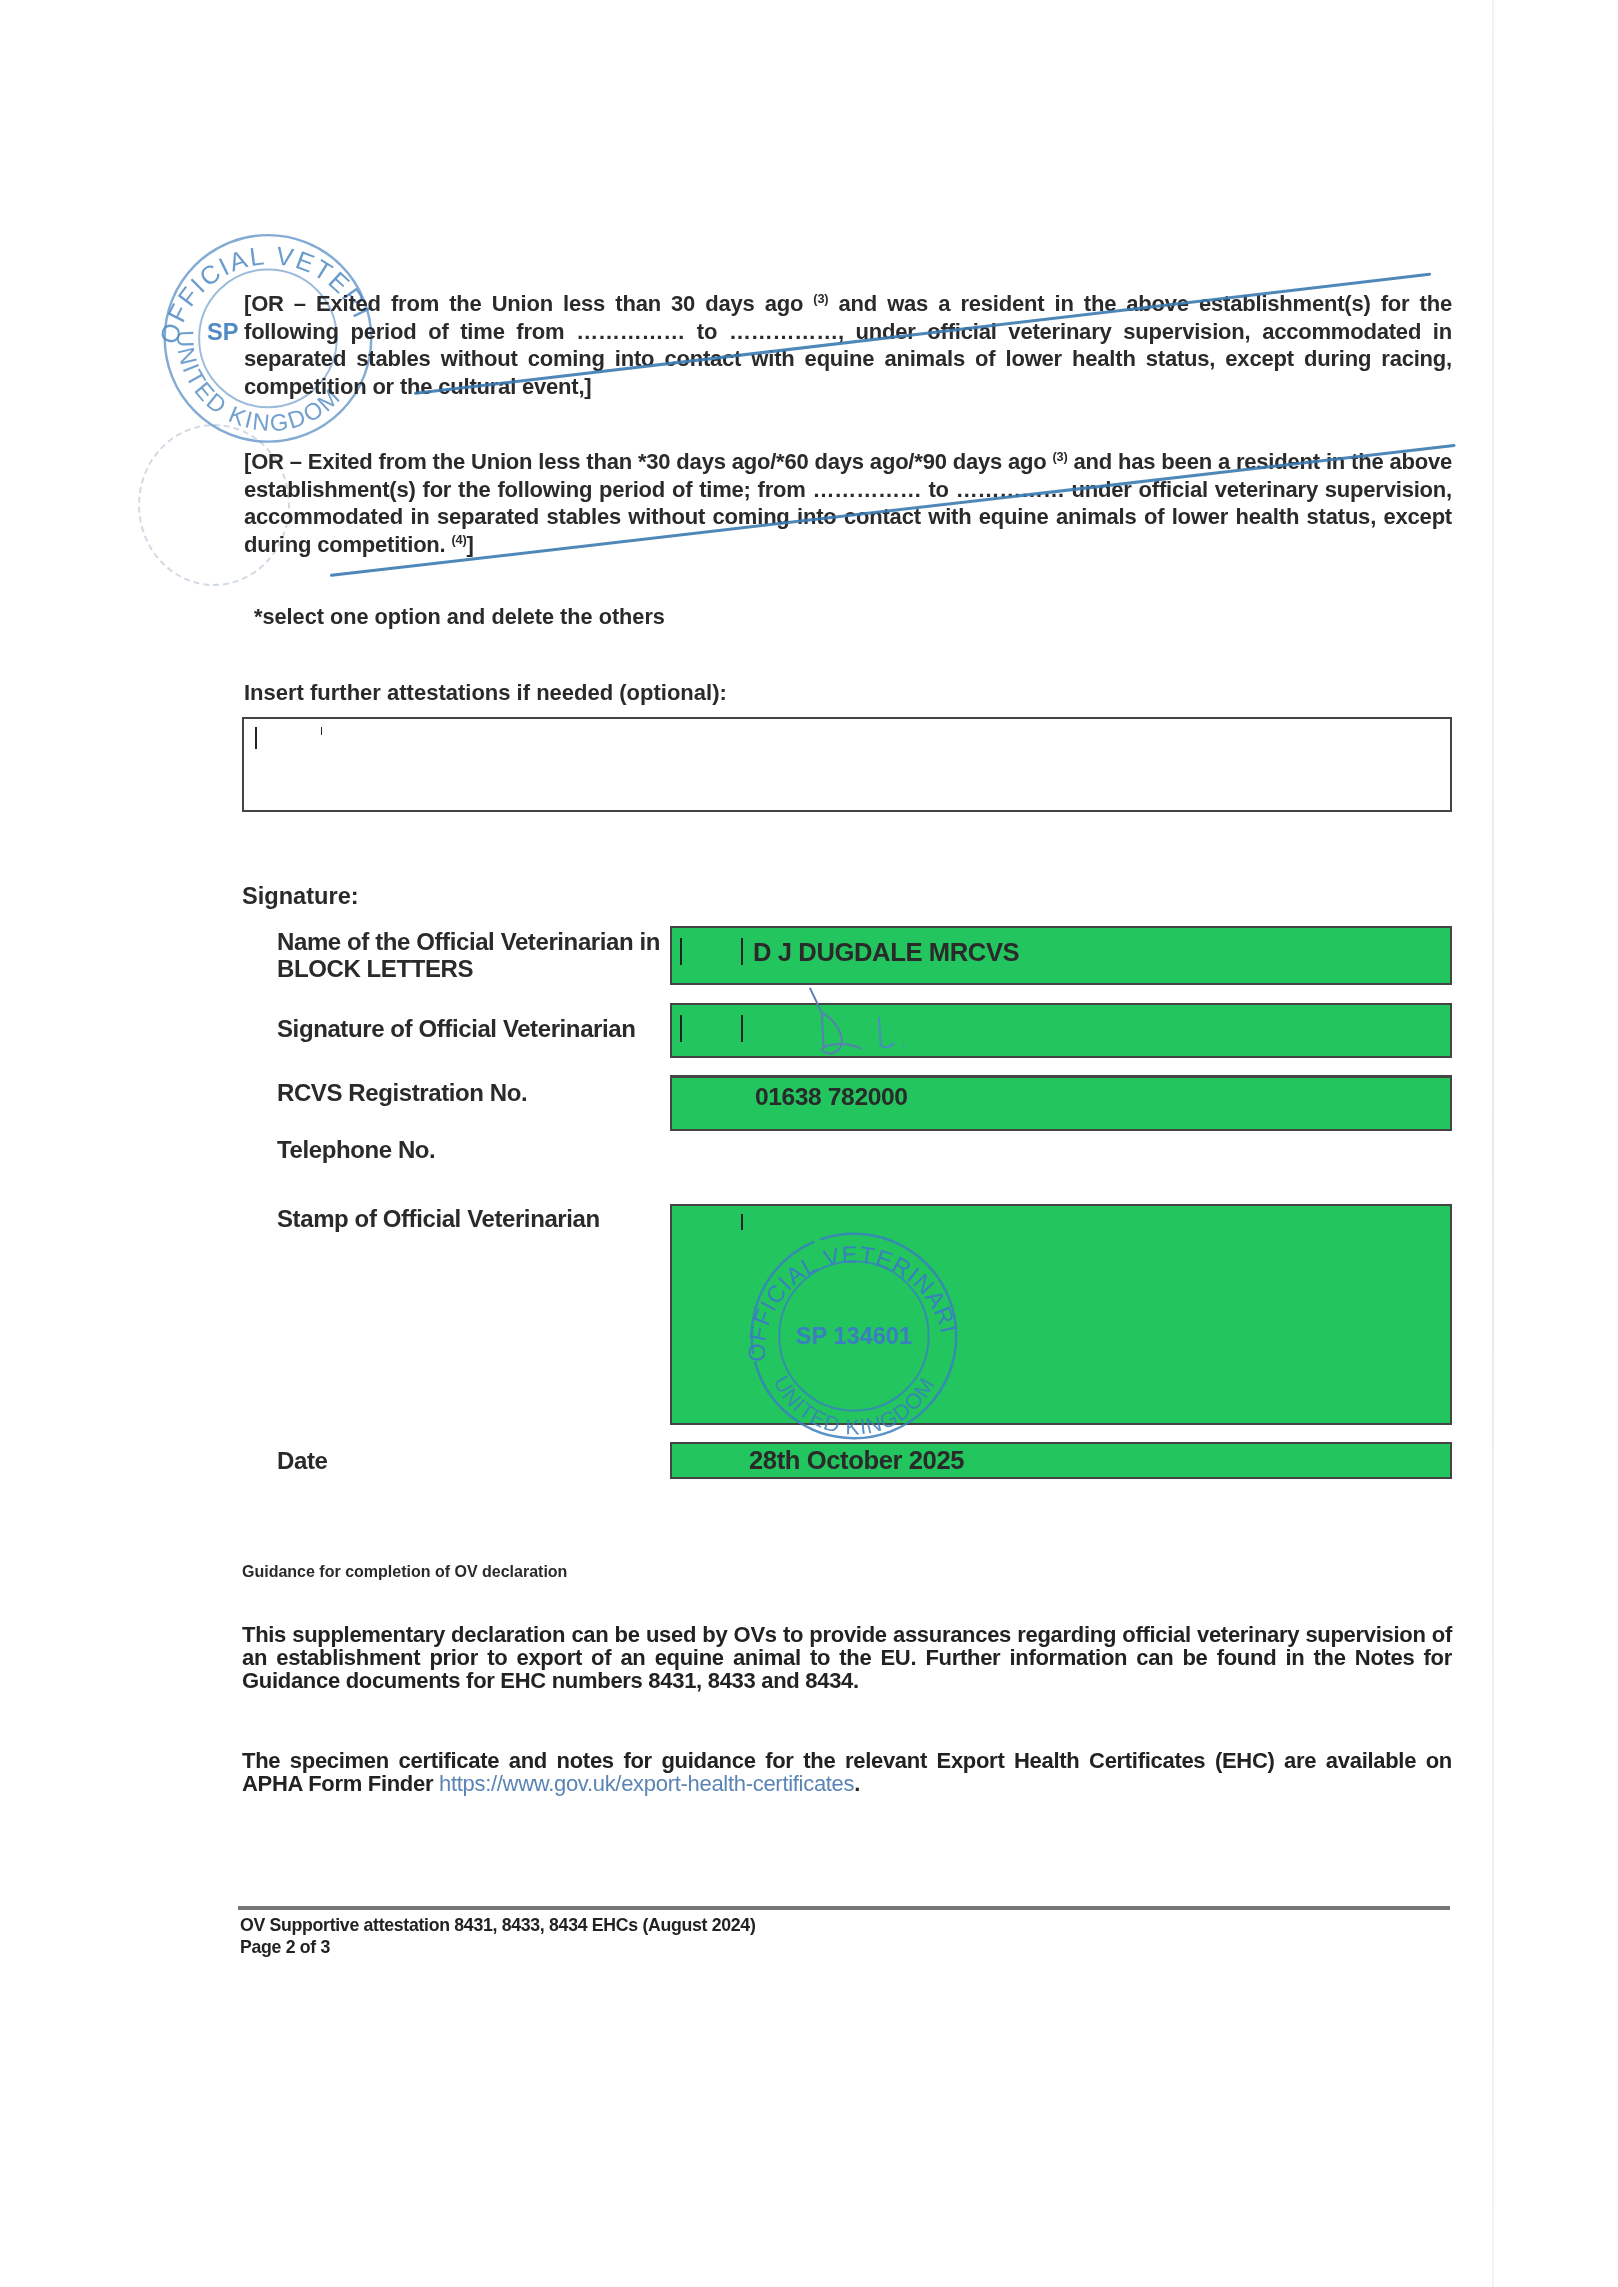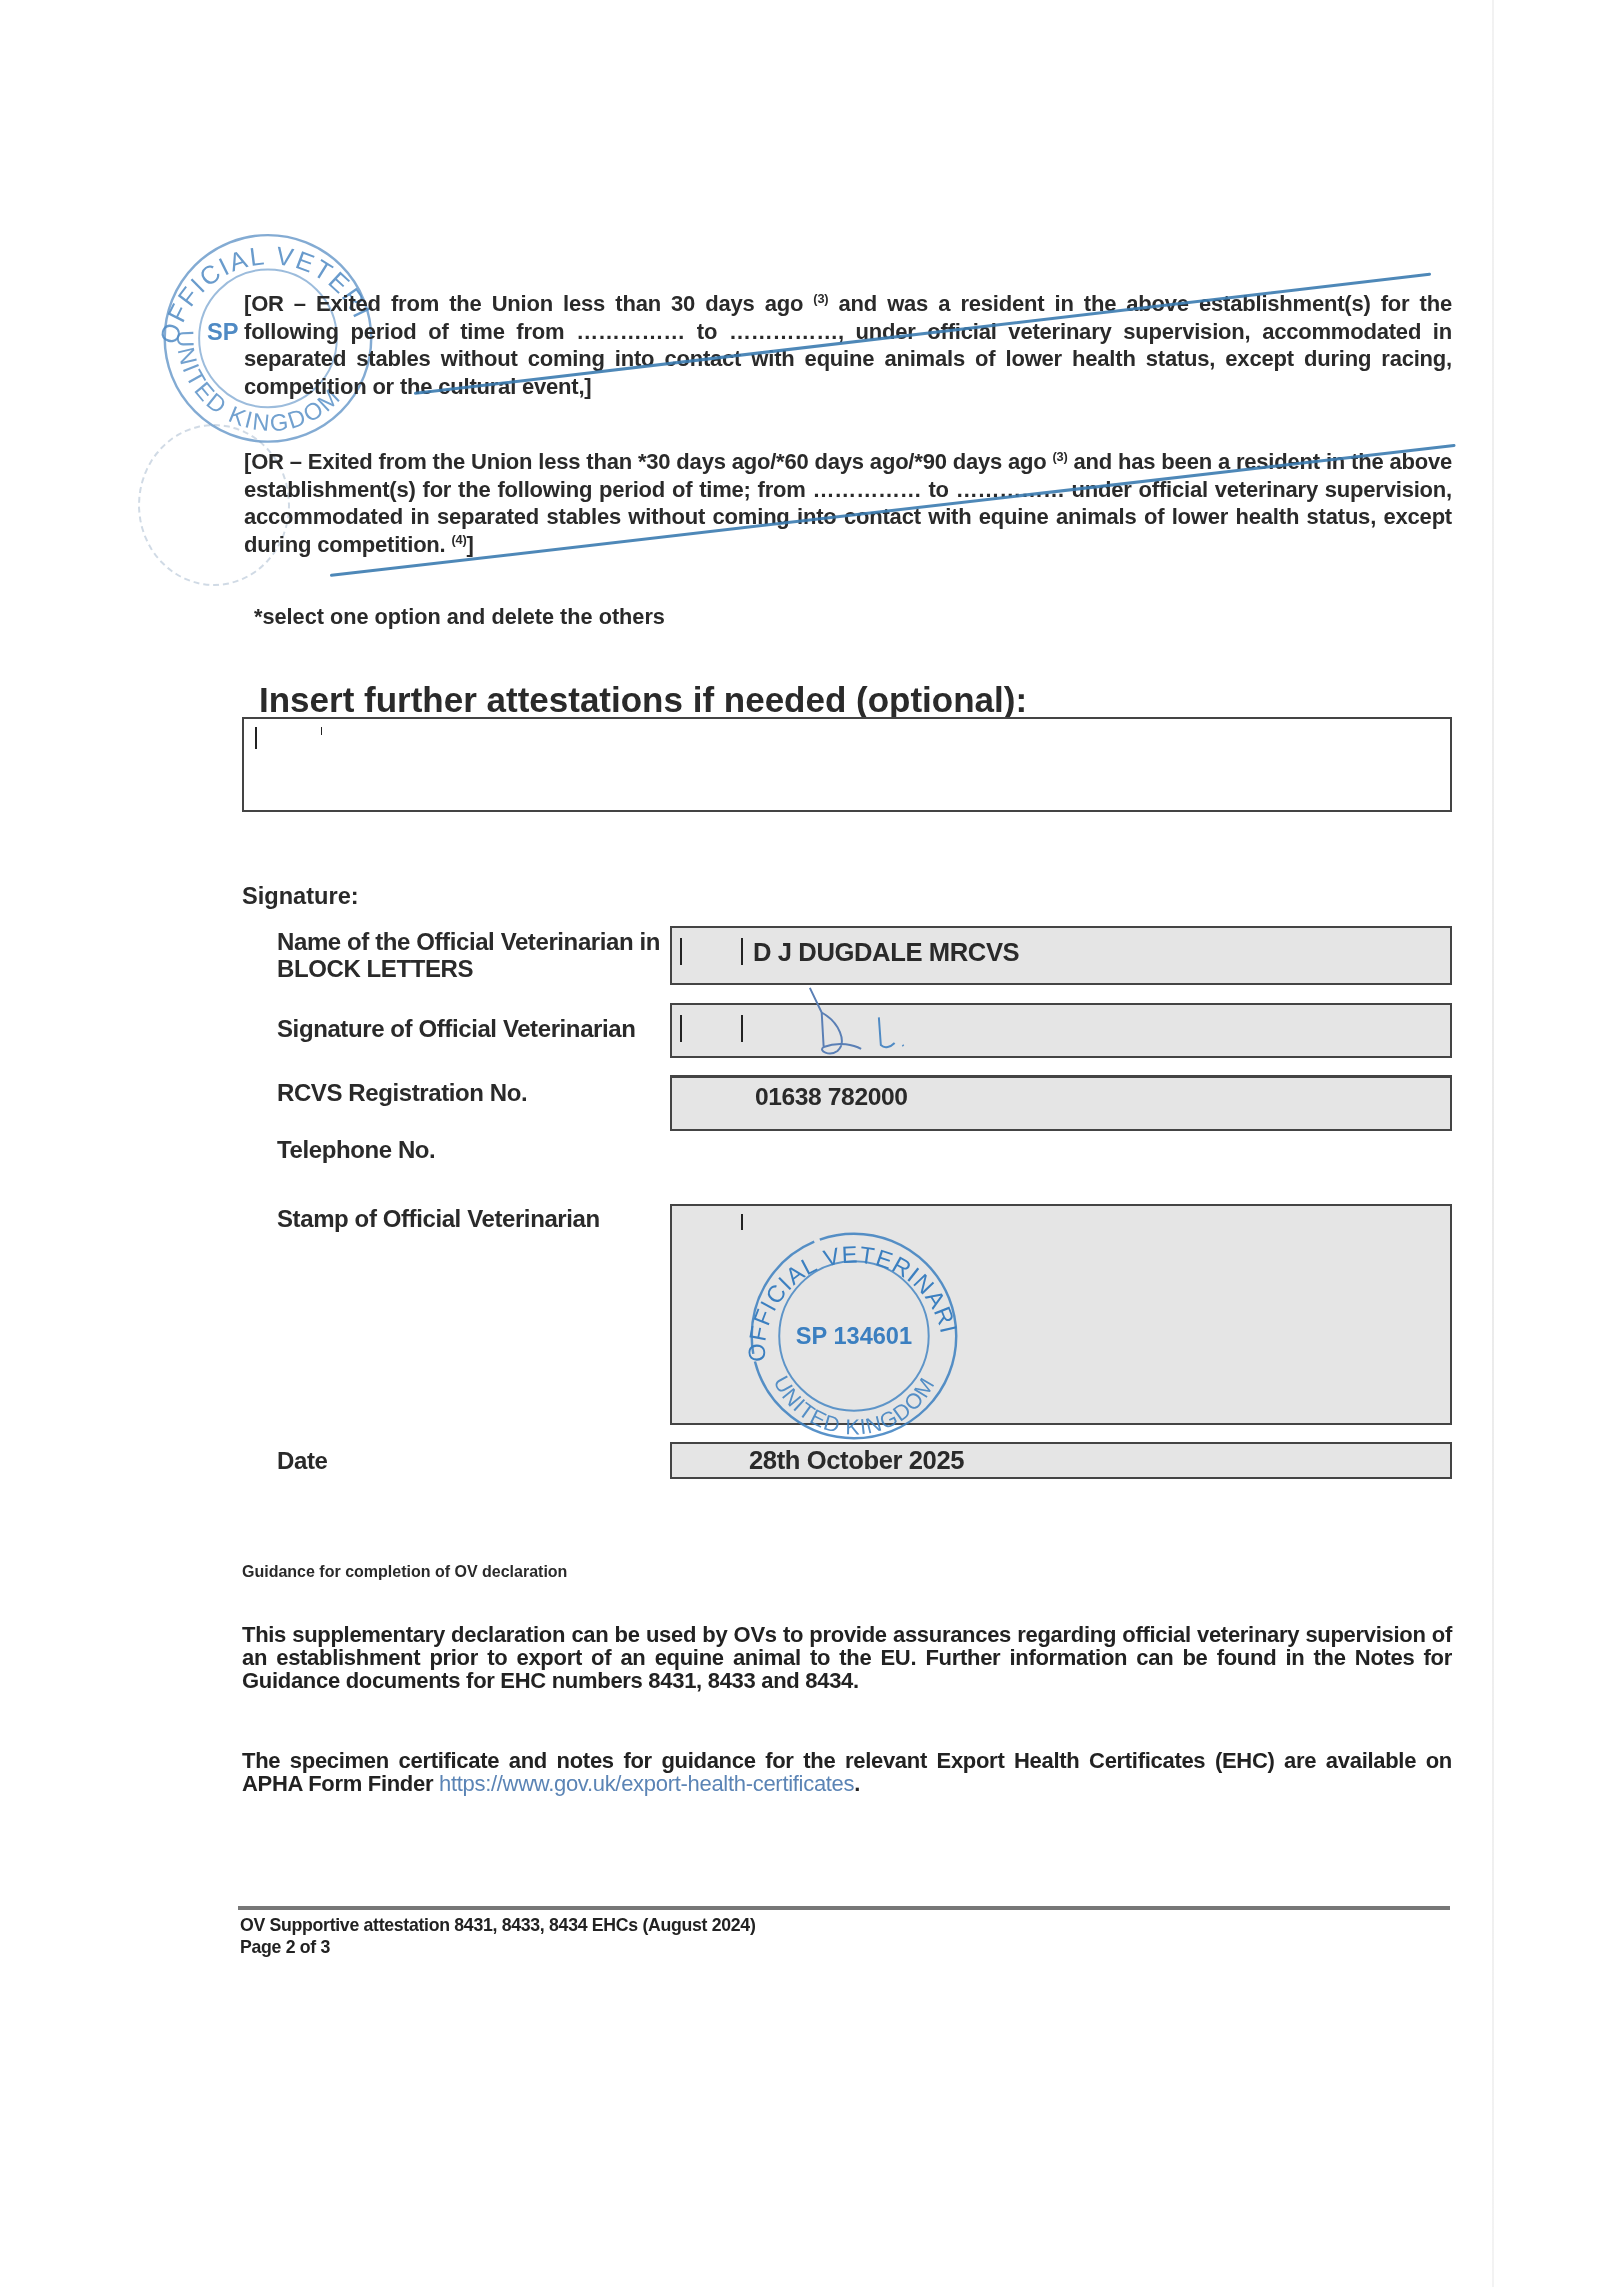--- a/index.html
+++ b/index.html
@@ -11,21 +11,21 @@
           text-align: justify; letter-spacing: -0.2px; font-weight: bold; color: #2a2a2a; }
   .para sup { font-size: 12.8px; vertical-align: 7.9px; line-height: 0; }
   .strike-line { position: absolute; height: 3px; background: #3b7bb0; border-radius: 2px;
                  transform-origin: left center; opacity: 0.9; }
   .note { position: absolute; left: 254px; top: 604px; font-size: 21.7px; font-weight: bold; color: #2a2a2a; }
   .section-heading { position: absolute; font-weight: bold; color: #2a2a2a; }
   .attest-box { position: absolute; left: 242px; top: 717px; width: 1210px; height: 95px;
                 border: 2px solid #444; box-sizing: border-box; }
   .cursor-mark { position: absolute; width: 2px; background: #222; }
   .label { position: absolute; left: 242px; font-size: 24px; line-height: 26.6px; color: #2a2a2a; font-weight: bold; letter-spacing: -0.4px; margin-left: 35px; }
-  .field { position: absolute; left: 670px; width: 782px; border: 2px solid #444; box-sizing: border-box; background: #e5e5e5; }
+  .field { position: absolute; left: 670px; width: 782px; border: 2px solid #444; box-sizing: border-box; background: #22c55e; }
   .field-value { position: absolute; left: 85px; font-size: 25.6px; font-weight: bold; color: #2a2a2a; letter-spacing: -0.4px; }
   .stamp { position: absolute; border-radius: 50%; }
   .stamp svg { overflow: visible; }
   .guidance { position: absolute; left: 242px; width: 1210px; font-size: 22px; line-height: 23px;
               text-align: justify; font-weight: bold; color: #222; letter-spacing: -0.3px; }
   .link { color: #5b84b5; font-weight: normal; }
   .footer-rule { position: absolute; left: 238px; top: 1906px; width: 1212px; height: 3.9px; background: #777; }
   .footer { position: absolute; left: 240px; font-size: 17.7px; font-weight: bold; color: #222; letter-spacing: -0.3px; }
 </style>
 </head>
@@ -57,21 +57,21 @@
 </div>
 <div class="strike-line" style="left:414px; top:392px; width:1024px; transform: rotate(-6.7deg);"></div>
 
 <div class="para" style="top:448px;">
   <span>[OR – Exited from the Union less than *30 days ago/*60 days ago/*90 days ago </span><sup>(3)</sup><span> and has been a resident in the above establishment(s) for the following period of time; from …………… to …………… under official veterinary supervision, accommodated in separated stables without coming into contact with equine animals of lower health status, except during competition. </span><sup>(4)</sup><span>]</span>
 </div>
 <div class="strike-line" style="left:330px; top:574px; width:1133px; transform: rotate(-6.6deg);"></div>
 
 <div class="note">*select one option and delete the others</div>
 
-<div class="section-heading" style="left:259px; top:680px; font-size:35px;">Insert further attestations if needed (optional):</div>
+<div class="section-heading" style="left:244px; top:680px; font-size:22px;">Insert further attestations if needed (optional):</div>
 <div class="attest-box">
   <div class="cursor-mark" style="left:10.8px; top:7.9px; height:21.7px;"></div>
   <div class="cursor-mark" style="left:77px; top:7.9px; height:7.9px; width:1px;"></div>
 </div>
 
 <div class="section-heading" style="left:242px; top:883px; font-size:23.6px;">Signature:</div>
 
 <div class="label" style="top:929px; width:394px;">Name of the Official Veterinarian in BLOCK LETTERS</div>
 <div class="field" style="top:926px; height:59px;">
   <div class="cursor-mark" style="left:7.9px; top:9.9px; height:27.6px;"></div>

